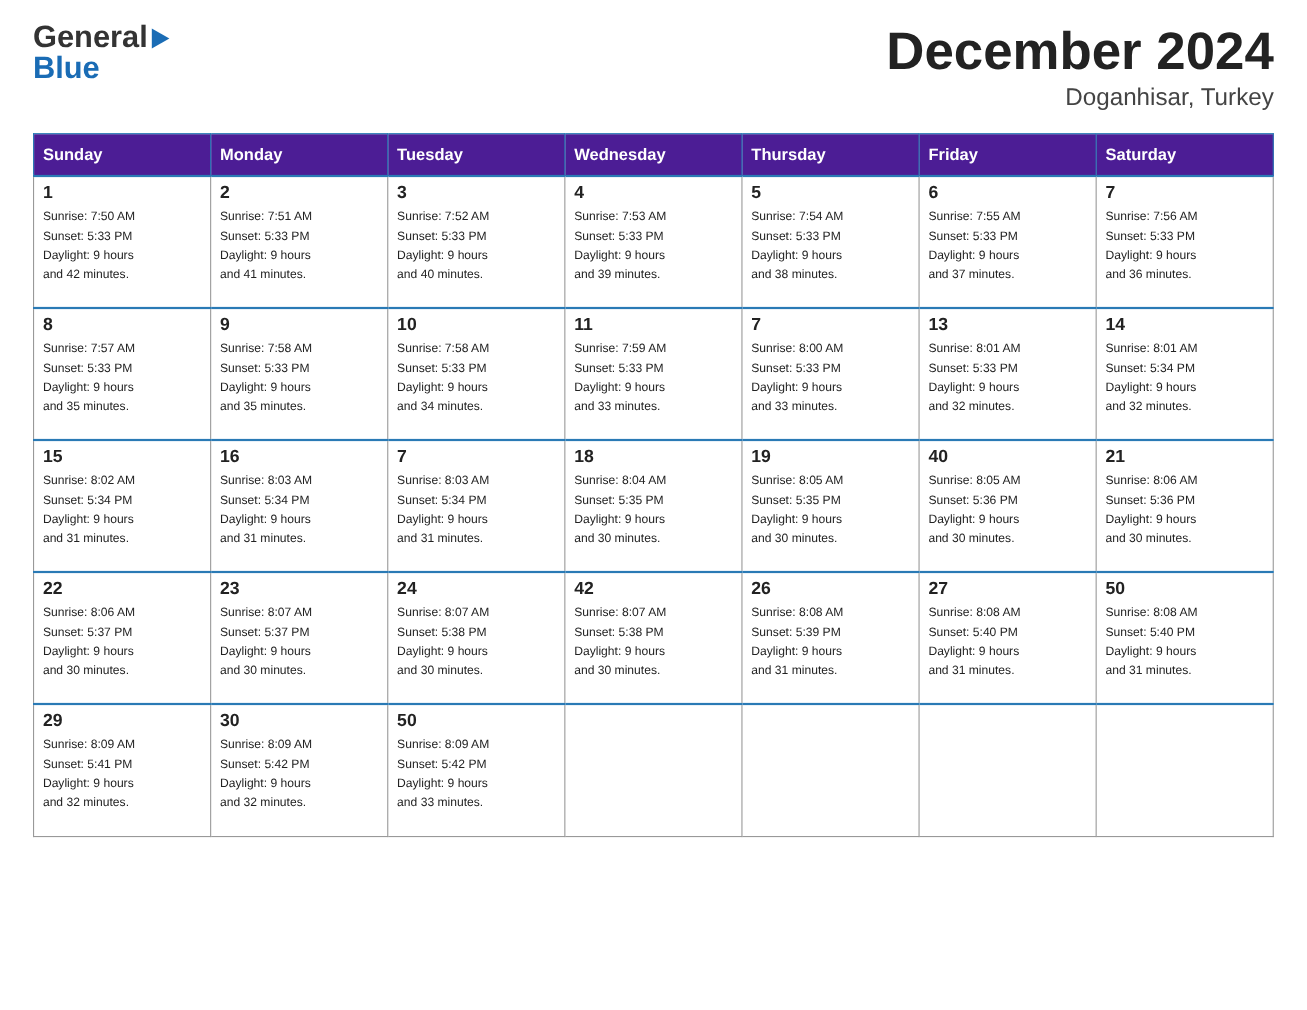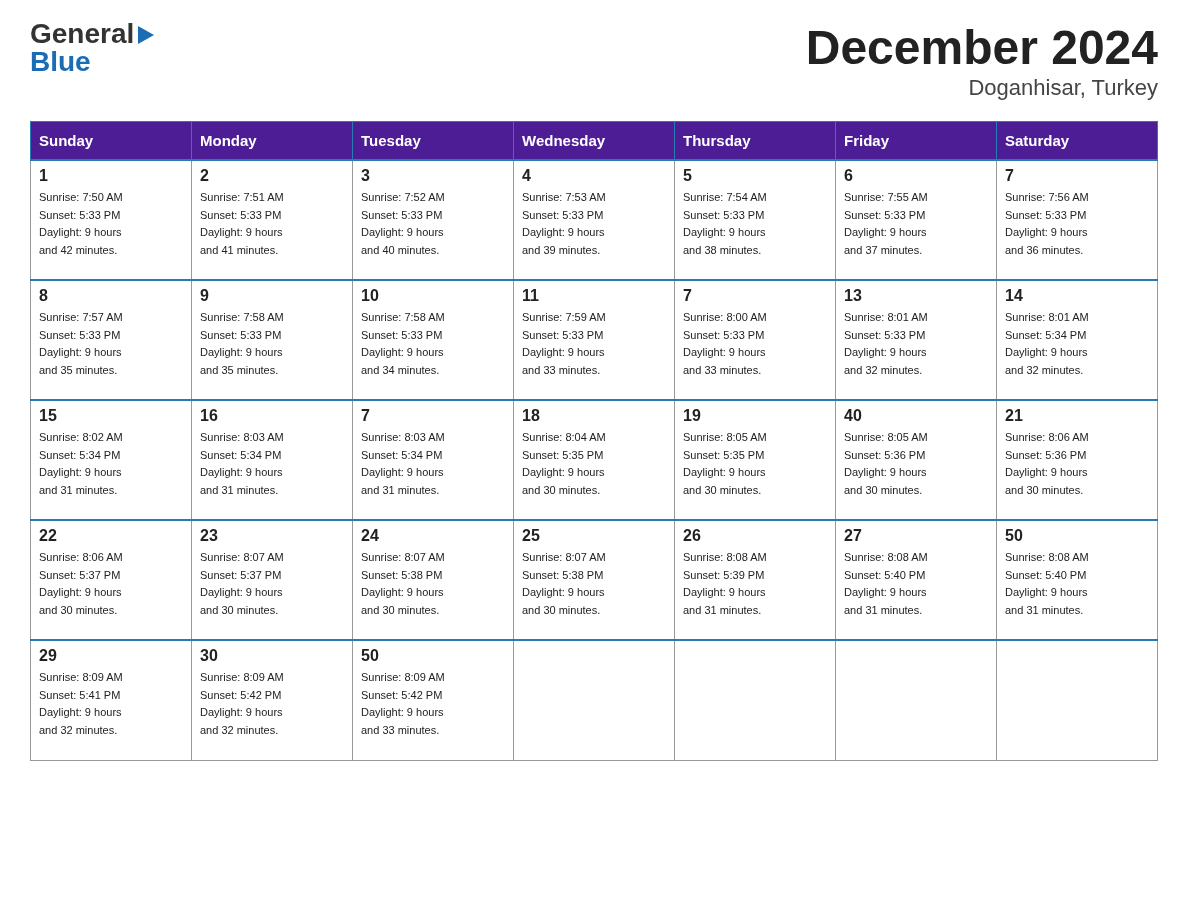--- a/index.html
+++ b/index.html
@@ -340,21 +340,21 @@
         <td>
         <span class="day-number">24</span>
         <div class="day-info">
           Sunrise: 8:07 AM<br>
           Sunset: 5:38 PM<br>
           Daylight: 9 hours<br>
           and 30 minutes.
         </div>
       </td>
         <td>
-        <span class="day-number">25</span>
+        <span class="day-number">42</span>
         <div class="day-info">
           Sunrise: 8:07 AM<br>
           Sunset: 5:38 PM<br>
           Daylight: 9 hours<br>
           and 30 minutes.
         </div>
       </td>
         <td>
         <span class="day-number">26</span>
         <div class="day-info">

